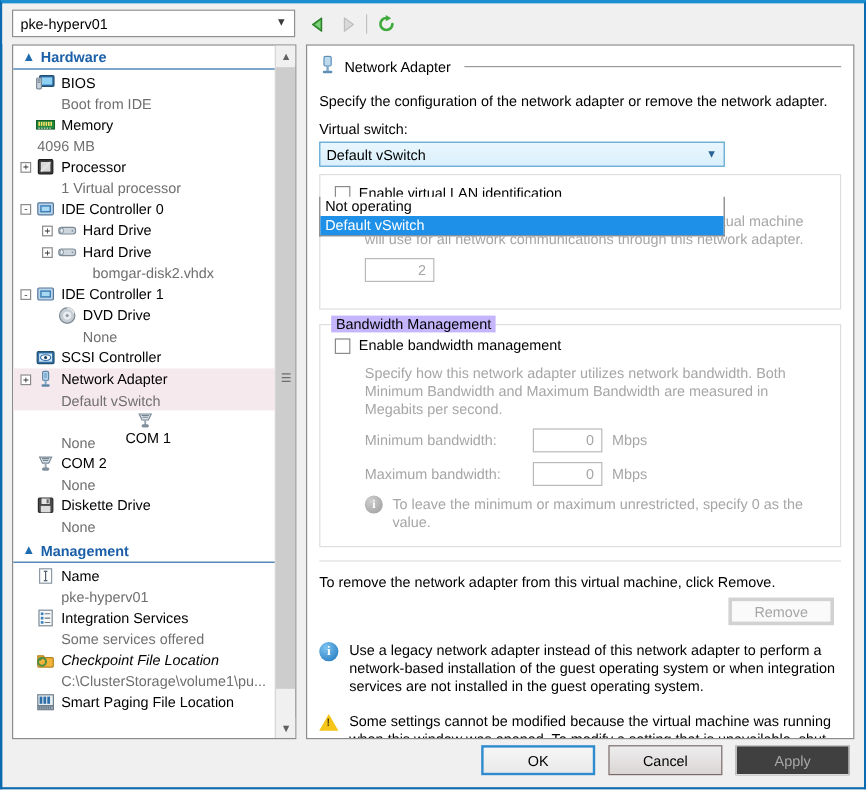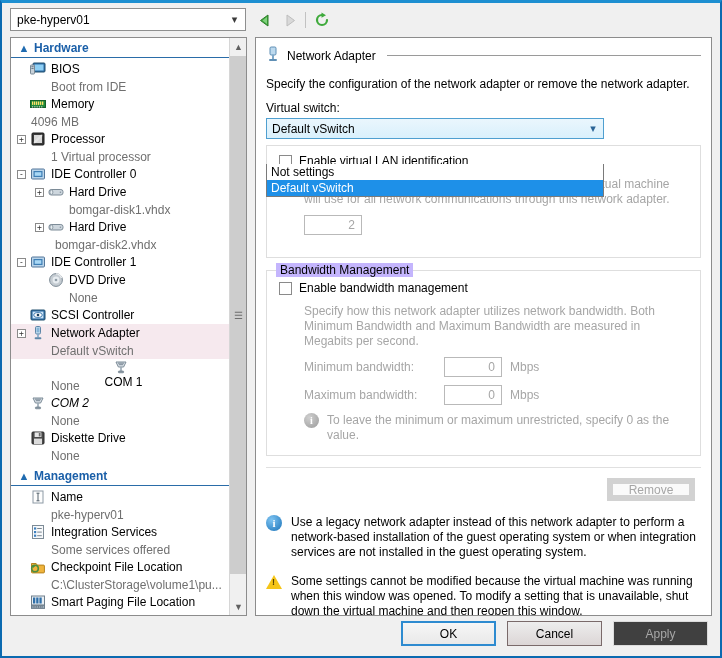--- a/index.html
+++ b/index.html
@@ -222,21 +222,21 @@
   .bw-row .unit { margin-left: 8px; }
 
   .note-row { display: flex; gap: 8px; margin-left: 25px; align-items: flex-start; }
   .note-row .txt { font-size: 12px; line-height: 15px; }
 
   .hr-sep { height: 1px; background: #e0e0e0; margin: 11px 0 10px 0; }
 
   .remove-line { font-size: 12px; margin-bottom: 6px; }
   .btn {
     height: 23px; min-width: 88px;
-    border: 6px solid #737373;
+    border: 3px solid #737373;
     background: linear-gradient(to bottom,#f2f2f2 0%, #e6e6e6 100%);
     font-size: 12px; font-family: "Liberation Sans", sans-serif;
     display: inline-flex; align-items: center; justify-content: center;
   }
   .btn.disabled { color: #a6a6a6; border-color: #d2d2d2; background: #fafafa; }
   .remove-wrap { display: flex; justify-content: flex-end; padding-right: 6px; }
 
   .info-block { display: flex; gap: 9px; margin-top: 14px; }
   .info-block .txt { font-size: 12px; line-height: 15px; }
 
@@ -386,33 +386,32 @@
             <span class="exp-box">+</span>
             <span class="ico">
               <svg width="16" height="16" viewBox="0 0 16 16">
                 <rect x="1" y="5.5" width="14" height="5.5" rx="2.2" fill="#cdd6dd" stroke="#7c8b97"></rect>
                 <ellipse cx="3.4" cy="8.2" rx="1.5" ry="2.2" fill="#e7edf1" stroke="#7c8b97" stroke-width="0.8"></ellipse>
                 <circle cx="12.4" cy="8.3" r="0.8" fill="#86949f"></circle>
               </svg>
             </span>
             <span class="tree-label">Hard Drive</span>
           </div>
-          <div class="tree-sub" style="padding-left: 58px;">bomgar-disk1.vhdx</div>
           <div class="tree-row" style="padding-left: 24px;">
             <span class="exp-box">+</span>
             <span class="ico">
               <svg width="16" height="16" viewBox="0 0 16 16">
                 <rect x="1" y="5.5" width="14" height="5.5" rx="2.2" fill="#cdd6dd" stroke="#7c8b97"></rect>
                 <ellipse cx="3.4" cy="8.2" rx="1.5" ry="2.2" fill="#e7edf1" stroke="#7c8b97" stroke-width="0.8"></ellipse>
                 <circle cx="12.4" cy="8.3" r="0.8" fill="#86949f"></circle>
               </svg>
             </span>
             <span class="tree-label">Hard Drive</span>
           </div>
-          <div class="tree-sub" style="padding-left: 44px;">bomgar-disk2.vhdx</div>
+          <div class="tree-sub" style="padding-left: 66px;">bomgar-disk2.vhdx</div>
           <div class="tree-row" style="padding-left: 6px;">
             <span class="exp-box">-</span>
             <span class="ico">
               <svg width="16" height="16" viewBox="0 0 16 16">
                 <rect x="1.5" y="3" width="13" height="10" rx="1" fill="#b9d4ea" stroke="#54779a"></rect>
                 <rect x="3.5" y="5" width="9" height="6" fill="#3f7fb5"></rect>
                 <rect x="4.7" y="6.2" width="6.6" height="3.6" fill="#a9d8f5"></rect>
               </svg>
             </span>
             <span class="tree-label">IDE Controller 1</span>
@@ -464,21 +463,21 @@
                   <path d="M5 4.2h6"></path>
                   <path d="M5.8 5.7h4.4"></path>
                 </g>
                 <rect x="7.2" y="8" width="1.6" height="4" fill="#9aa8b3"></rect>
                 <rect x="5.4" y="12" width="5.2" height="1.8" rx="0.6" fill="#8a98a4" stroke="#6f7f8c" stroke-width="0.7"></rect>
               </svg>
             </span>
             <span class="tree-label">COM 1</span>
           </div>
           <div class="tree-sub" style="padding-left: 40px;">None</div>
-          <div class="tree-row" style="padding-left: 6px; font-style: italic;">
+          <div class="tree-row" style="padding-left: 6px;">
             <span class="exp-spacer"></span>
             <span class="ico">
               <svg width="16" height="16" viewBox="0 0 16 16">
                 <path d="M3 3 L13 3 L10.6 8 L5.4 8 Z" fill="#dde4ea" stroke="#7b8a96"></path>
                 <g stroke="#6f7f8c" stroke-width="0.9">
                   <path d="M5 4.2h6"></path>
                   <path d="M5.8 5.7h4.4"></path>
                 </g>
                 <rect x="7.2" y="8" width="1.6" height="4" fill="#9aa8b3"></rect>
                 <rect x="5.4" y="12" width="5.2" height="1.8" rx="0.6" fill="#8a98a4" stroke="#6f7f8c" stroke-width="0.7"></rect>
@@ -535,21 +534,21 @@
                 <g stroke="#6b7883" stroke-width="0.9">
                   <path d="M7.2 4.5h4.6"></path>
                   <path d="M7.2 8.1h4.6"></path>
                   <path d="M7.2 11.7h4.6"></path>
                 </g>
               </svg>
             </span>
             <span class="tree-label">Integration Services</span>
           </div>
           <div class="tree-sub" style="padding-left: 40px;">Some services offered</div>
-          <div class="tree-row" style="padding-left: 6px;">
+          <div class="tree-row" style="padding-left: 6px; font-style: italic;">
             <span class="exp-spacer"></span>
             <span class="ico">
               <svg width="16" height="16" viewBox="0 0 16 16">
                 <path d="M1.5 4.5 h4.6 l1.2 1.6 h6.2 a0.9 0.9 0 0 1 0.9 0.9 v6 a0.9 0.9 0 0 1 -0.9 0.9 h-11.1 a0.9 0.9 0 0 1 -0.9 -0.9 z" fill="#f0b43c" stroke="#b5811d"></path>
                 <circle cx="5" cy="9.5" r="3.3" fill="none" stroke="#4a8d3f" stroke-width="1.6"></circle>
                 <polygon points="2.2,6.2 6,6.6 3,9.1" fill="#4a8d3f"></polygon>
               </svg>
             </span>
             <span class="tree-label">Checkpoint File Location</span>
           </div>
@@ -607,21 +606,21 @@
       <p class="intro">Specify the configuration of the network adapter or remove the network adapter.</p>
 
       <div class="field-label">Virtual switch:</div>
 
       <div class="switch-combo">
         <span class="val">Default vSwitch</span>
         <span class="arr">▾</span>
       </div>
 
       <div class="dropdown-list">
-        <div class="dd-item">Not settings</div>
+        <div class="dd-item">Not operating</div>
         <div class="dd-item hot">Default vSwitch</div>
       </div>
 
       <div class="group-box" style="margin-top:6px; height:113px;">
         <div class="chk-row" style="margin-top:-2px;">
           <span class="chkbox"></span>
           <span>Enable virtual LAN identification</span>
         </div>
         <div class="desc dim">The VLAN identifier specifies the virtual LAN that this virtual machine will use for all network communications through this network adapter.</div>
         <div class="vlan-input">2</div>
@@ -647,20 +646,21 @@
         </div>
 
         <div class="note-row">
           <span class="icon-info small">i</span>
           <span class="txt dim">To leave the minimum or maximum unrestricted, specify 0 as the value.</span>
         </div>
       </div>
 
       <div class="hr-sep"></div>
 
+      <div class="remove-line">To remove the network adapter from this virtual machine, click Remove.</div>
       <div class="remove-wrap">
         <div class="btn disabled">Remove</div>
       </div>
 
       <div class="info-block">
         <span class="icon-info">i</span>
         <span class="txt">Use a legacy network adapter instead of this network adapter to perform a network-based installation of the guest operating system or when integration services are not installed in the guest operating system.</span>
       </div>
 
       <div class="info-block">

